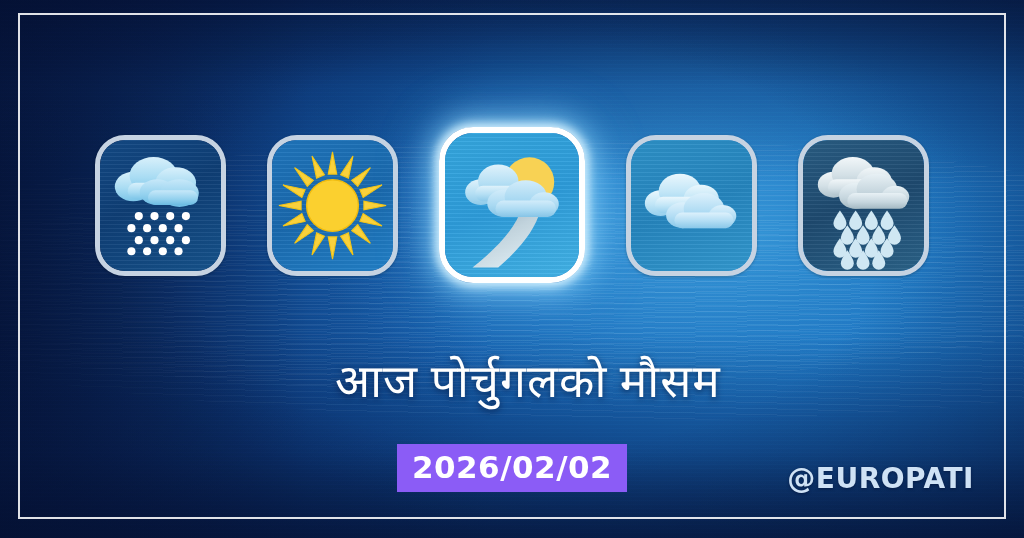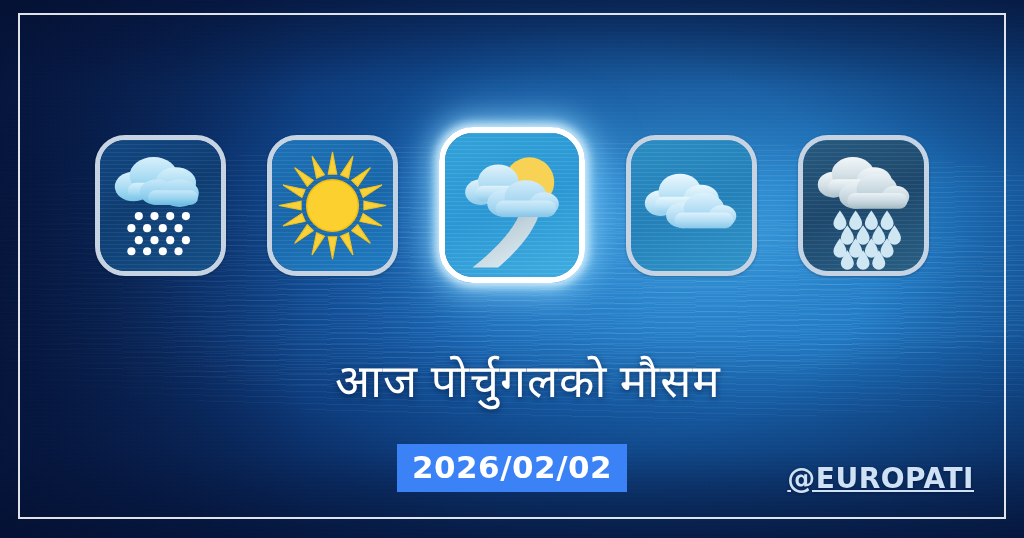--- a/index.html
+++ b/index.html
@@ -152,42 +152,41 @@
   }
 
   
   .date-wrap {
     position:absolute;
     left:0; top:444px; width:1024px;
     display:flex; justify-content:center;
     z-index:25;
   }
   .date-badge {
-    background:#3b82f6;
+    background:#8b5cf6;
     color:#ffffff;
     font-size:31px;
     font-weight:bold;
     line-height:1;
     padding:8px 15px 9px 15px;
     letter-spacing:0.5px;
     font-family:"DejaVu Sans", sans-serif;
   }
 
   
   .watermark {
     position:absolute;
     right:50px; top:462px;
     color:#cfe2f5;
     font-size:28px;
     font-weight:bold;
     letter-spacing:0.5px;
     text-shadow:0 1px 3px rgba(0,15,50,0.6);
     z-index:25;
     font-family:"DejaVu Sans", sans-serif;
-    text-decoration:underline;
   }
 </style>
 </head>
 <body>
 
 <div id="stage">
 
   <div class="bg-base"></div>
   <div class="bg-glow"></div>
   <div class="wave-band"></div>

